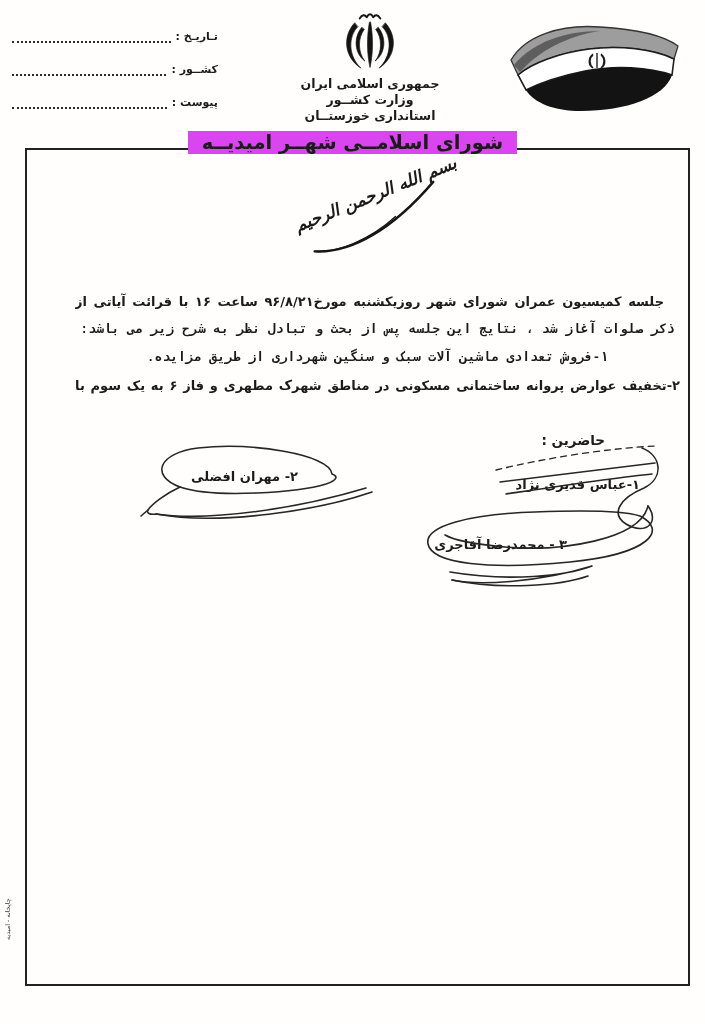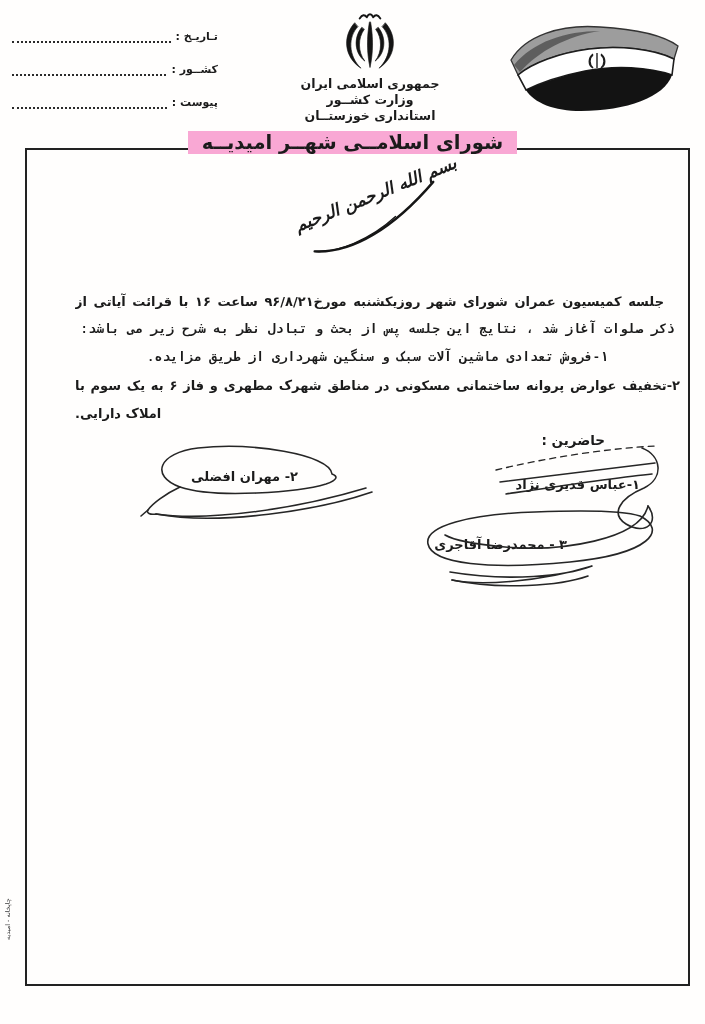--- a/index.html
+++ b/index.html
@@ -17,21 +17,21 @@
   .org svg{display:block;margin:0 auto 2px auto;}
   .org-line{font-size:12.5px;font-weight:bold;line-height:16px;direction:rtl;white-space:nowrap;}
   
   .flag{position:absolute;left:505px;top:20px;}
   
   .frame{position:absolute;left:25px;top:148px;width:661px;height:834px;border:2px solid #222;}
   .band-title{
     position:absolute;left:0;right:0;top:131px;text-align:center;z-index:2;
   }
   .band-title span{
-    display:inline-block;background:#f9a8d4;padding:0 14px;font-size:19.5px;
+    display:inline-block;background:#d946ef;padding:0 14px;font-size:19.5px;
     font-weight:bold;direction:rtl;white-space:nowrap;
   }
   
   .bismillah{position:absolute;left:288px;top:170px;width:175px;height:82px;z-index:1;}
   .bismillah-inner{
     transform:rotate(-22deg);transform-origin:50% 50%;text-align:center;margin-top:14px;
     font-size:17px;font-weight:bold;font-style:italic;direction:rtl;white-space:nowrap;
   }
   .bismillah svg{display:block;margin:-2px auto 0 auto;transform:rotate(-22deg);}
   
@@ -126,21 +126,20 @@
       <path d="M6,24 C26,34 62,34 94,22" stroke="#161616" stroke-width="1.3" fill="none" stroke-linecap="round"></path>
     </svg>
   </div>
 
 
   <div class="body-text">
     <div class="ln l-just l-indent">جلسه کمیسیون عمران شورای شهر روزیکشنبه مورخ۹۶/۸/۲۱ ساعت ۱۶ با قرائت آیاتی از کلام الله مجیــد و</div>
     <div class="ln l-right">ذکر صلوات آغاز شد ، نتایج این جلسه پس از بحث و تبادل نظر به شرح زیر می باشد:</div>
     <div class="ln l-right">۱-فروش تعدادی ماشین آلات سبک و سنگین شهرداری از طریق مزایده.</div>
     <div class="ln l-just">۲-تخفیف عوارض پروانه ساختمانی مسکونی در مناطق شهرک مطهری و فاز ۶ به یک سوم با توجــه بــه دفترچــه</div>
-    <div class="ln l-left">املاک دارایی.</div>
   </div>
 
   <div class="attendees-label">حاضرین :</div>
 
   <div class="sig-name n1">۱-عباس قدیری نژاد</div>
   <div class="sig-name n2">۲- مهران افضلی</div>
   <div class="sig-name n3">۳ - محمدرضا آقاجری</div>
 
   <div class="sig-overlay">
     <svg width="705" height="195" viewBox="0 0 705 195">

